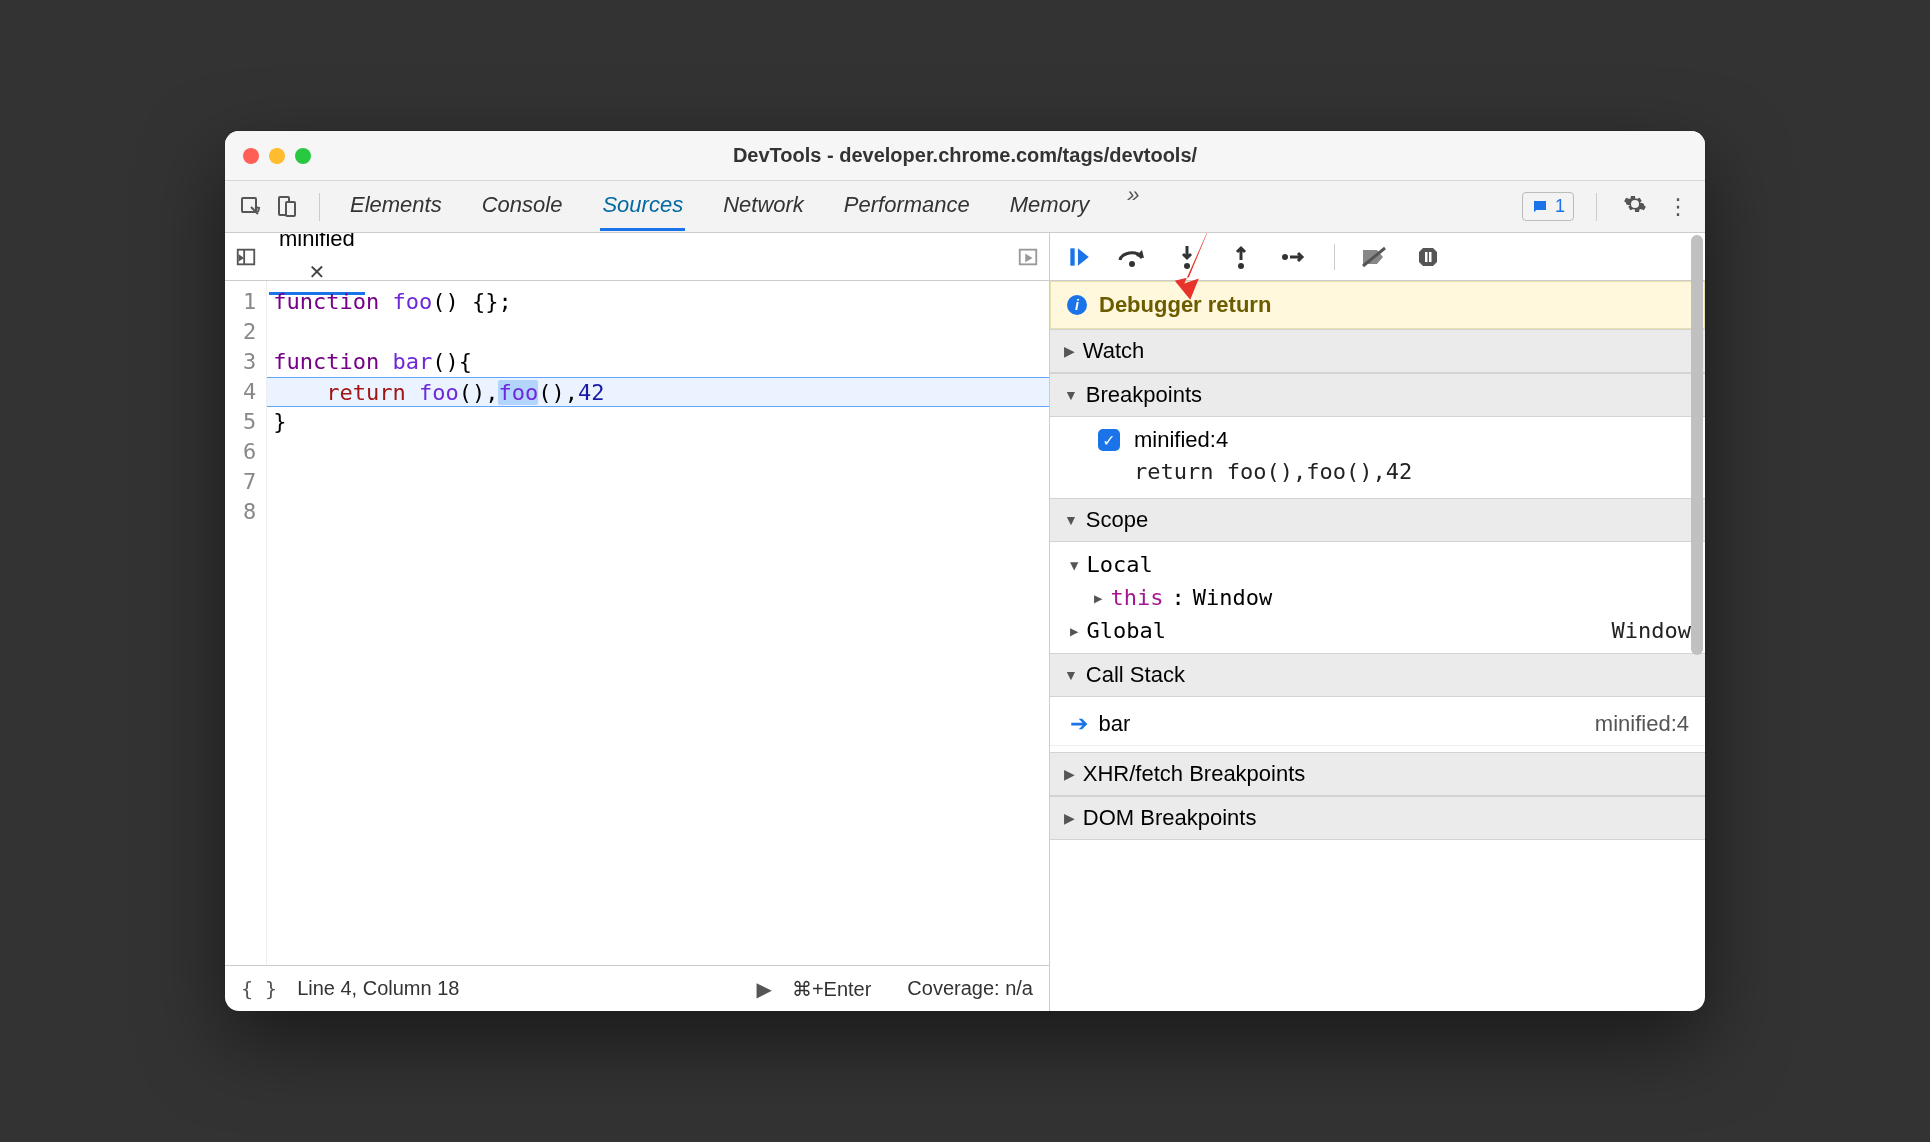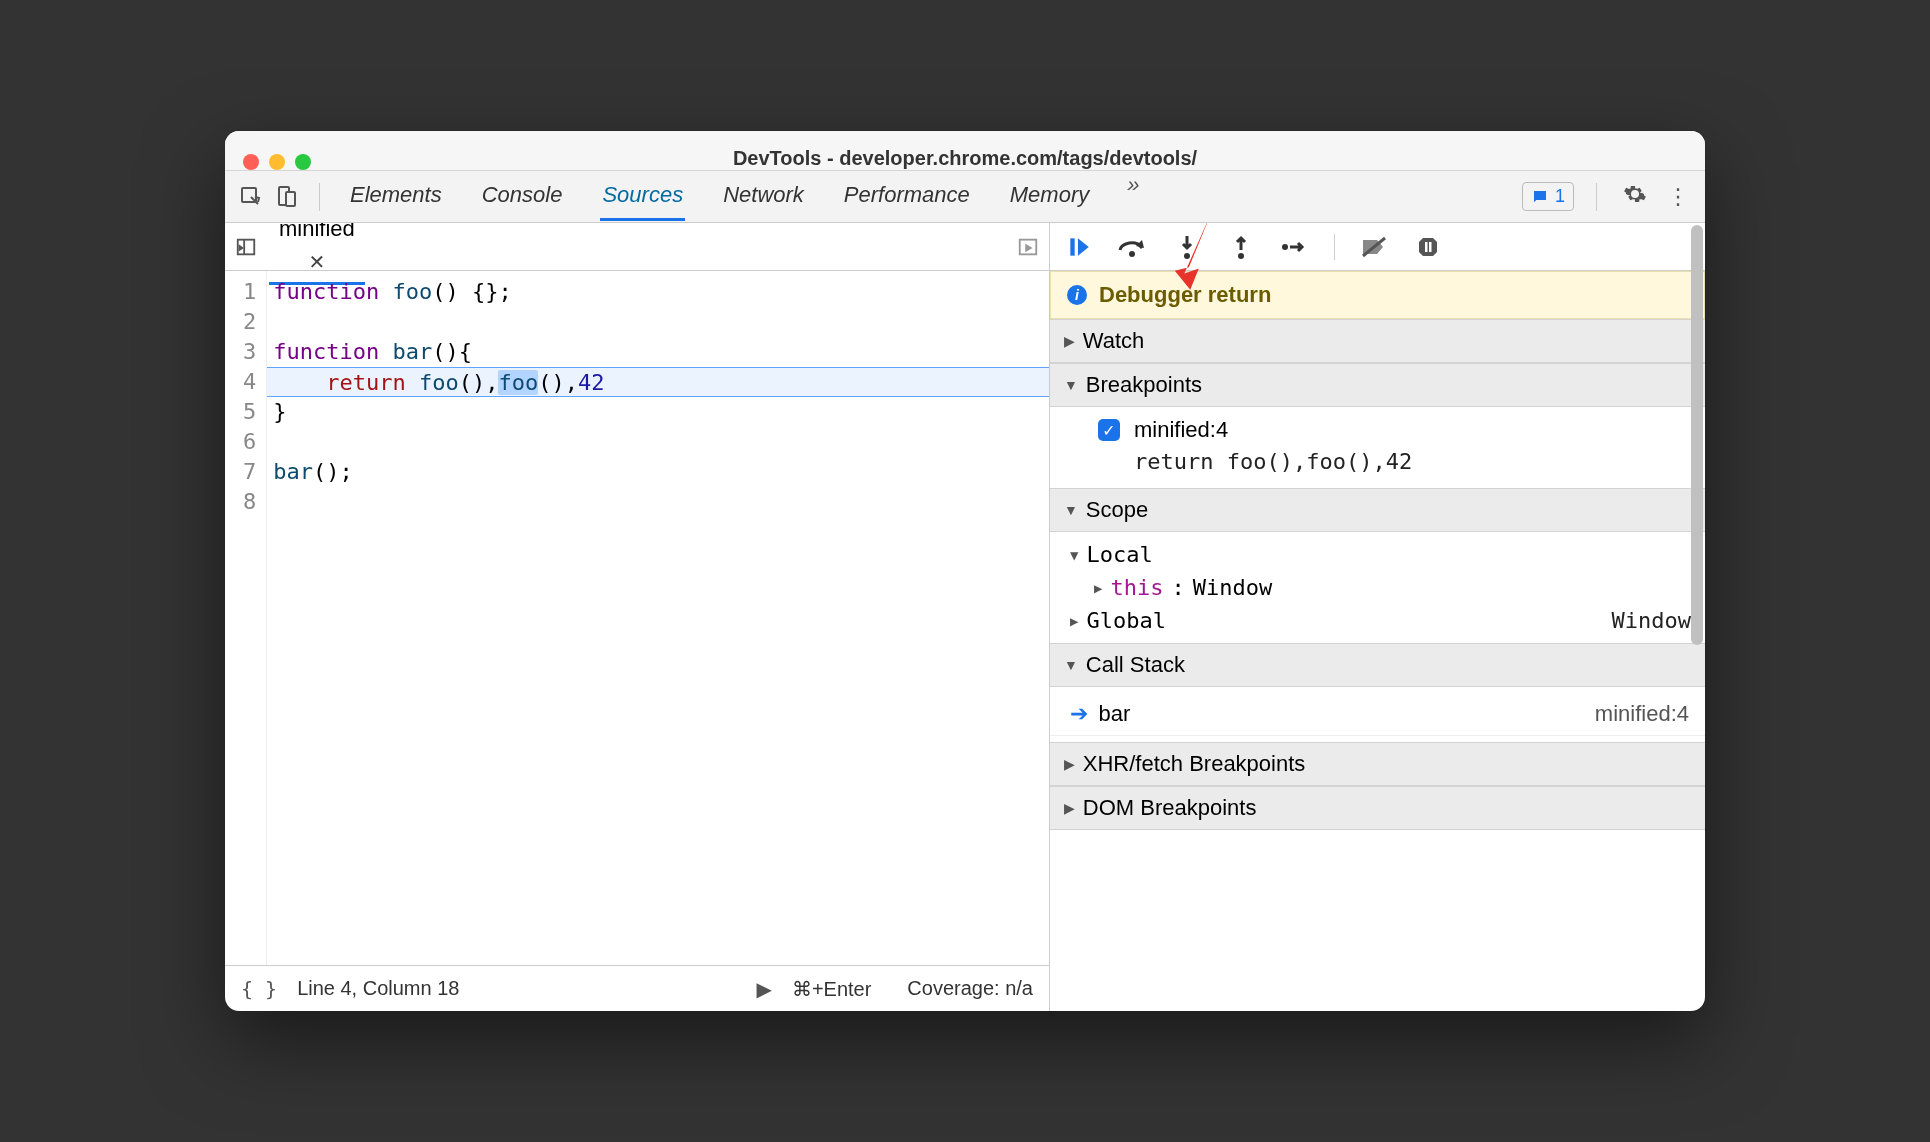--- a/index.html
+++ b/index.html
@@ -16,25 +16,25 @@
     width: 1480px;
     height: 880px;
     background: #fff;
     border-radius: 14px;
     box-shadow: 0 30px 80px rgba(0,0,0,0.5), 0 0 0 1px rgba(0,0,0,0.05);
     overflow: hidden;
     display: flex;
     flex-direction: column;
   }
   .titlebar {
-    height: 40px;
+    height: 50px;
     background: #f6f6f6;
     border-bottom: 1px solid #d6d6d6;
     display: flex;
-    align-items: flex-end;
+    align-items: center;
     position: relative;
   }
   .traffic { display: flex; gap: 10px; margin-left: 18px; }
   .tl { width: 16px; height: 16px; border-radius: 50%; }
   .tl.red { background:#ff5f57; } .tl.yellow{background:#febc2e;} .tl.green{background:#28c840;}
   .title { position:absolute; left:0; right:0; text-align:center; font-size: 20px; font-weight:600; color:#333; pointer-events:none;}
   .toolbar {
     height: 52px;
     border-bottom: 1px solid #ccc;
     display:flex; align-items:center;
@@ -54,21 +54,21 @@
   .left { width: 825px; border-right: 1px solid #ccc; display:flex; flex-direction:column;}
   .file-tabs { height:48px; border-bottom:1px solid #ccc; display:flex; align-items:center; padding:0 8px; gap:10px;}
   .nav-icon { width:26px; height:26px; display:flex; align-items:center; justify-content:center; color:#555; cursor:pointer; border:1px solid transparent;}
   .file-tab { display:flex; align-items:center; gap:8px; padding:8px 10px; font-size:22px; cursor:pointer; border-bottom:3px solid #1a73e8;flex-direction:column; }
   .file-close { cursor:pointer; color:#444; font-size:20px;}
   .editor { flex:1; display:flex; font-family: Menlo, Consolas, monospace; font-size:22px; overflow:hidden; position:relative;}
   .gutter { background:#fff; color:#888; text-align:right; padding:6px 10px 6px 18px; border-right:1px solid #eee; user-select:none;}
   .gutter div { height:30px; line-height:30px;}
   .code { flex:1; padding:6px 0; position:relative;}
   .code .line { height:30px; line-height:30px; white-space:pre; padding-left:6px;}
-  .kw { color:#708;} .fn { color:#0c4a6e;} .ret{color:#a31515;} .num{color:#1a1aa6;}
+  .kw { color:#708;} .fn { color:#6d28d9;} .ret{color:#a31515;} .num{color:#1a1aa6;}
   .hl-line { background:#eaf3ff; border-top:1px solid #5fa4ff; border-bottom:1px solid #5fa4ff;}
   .token-sel { background:#b3d4ff; border-radius:2px;}
   .statusbar { height:46px; border-top:1px solid #ccc; display:flex; align-items:center; padding:0 16px; font-size:20px; color:#333; gap:20px;}
   .statusbar .sp { flex:1;}
   .right { flex:1; display:flex; flex-direction:column; overflow:auto; position:relative;}
   .dbg-toolbar { height:48px; border-bottom:1px solid #ccc; display:flex; align-items:center; padding:0 14px; gap:24px; position:relative;}
   .dbg-btn { width:30px; height:30px; display:flex; align-items:center; justify-content:center; cursor:pointer; color:#444;}
   .dbg-btn.blue { color:#1a73e8;}
   .dbg-sep{ width:1px; height:26px; background:#ccc;}
   .arrow-annot {
@@ -182,21 +182,20 @@
             <div>7</div>
             <div>8</div>
         </div>
         <div class="code">
           <div class="line"><span class="kw">function</span> <span class="fn">foo</span>() {};</div>
           <div class="line"></div>
           <div class="line"><span class="kw">function</span> <span class="fn">bar</span>(){</div>
           <div class="line hl-line">    <span class="ret">return</span> <span class="fn">foo</span>(),<span class="token-sel"><span class="fn">foo</span></span>(),<span class="num">42</span></div>
           <div class="line">}</div>
           <div class="line"></div>
-          <div class="line"><span class="fn">bar</span>();</div>
           <div class="line"></div>
         </div>
       </div>
       <div class="statusbar">
         <span style="font-family:monospace;color:#555">{ }</span>
         <span>Line 4, Column 18</span>
         <span class="sp"></span>
         <span class="play-icon">▶</span>
         <span>⌘+Enter</span>
         <span style="margin-left:16px;">Coverage: n/a</span>

